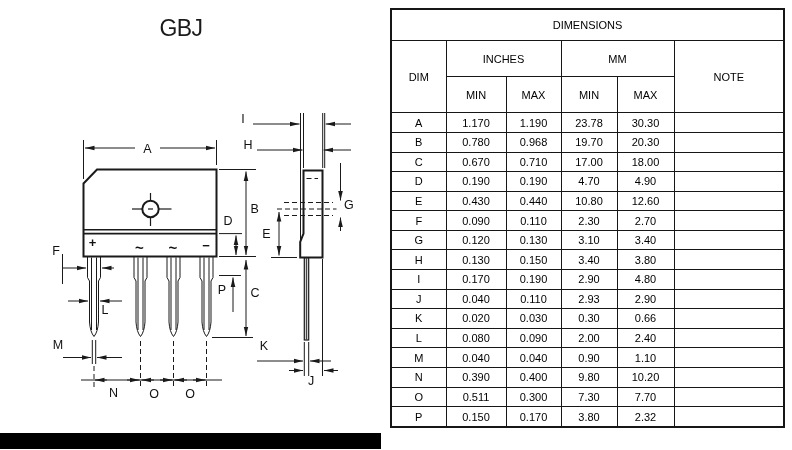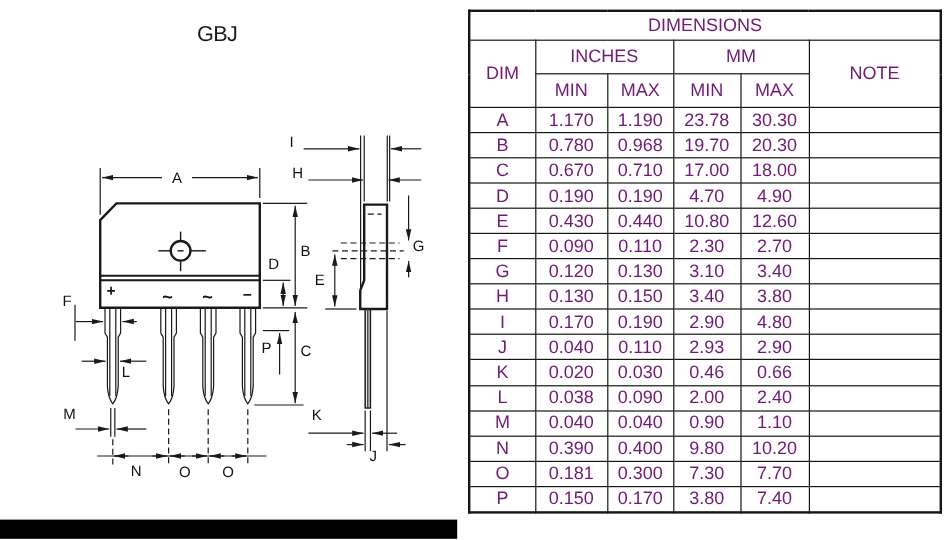--- a/index.html
+++ b/index.html
@@ -3,38 +3,38 @@
 <meta charset="utf-8">
 <style>
   html,body{margin:0;padding:0;}
   body{
     width:792px;height:450px;position:relative;background:#ffffff;
     font-family:"Liberation Sans",sans-serif;color:#1a1a1a;overflow:hidden;
   }
   
   .page-title{
     position:absolute;left:146px;top:12px;width:70px;height:32px;
-    font-size:18px;line-height:32px;text-align:center;letter-spacing:-0.5px;color:#1a1a1a;
+    font-size:23px;line-height:32px;text-align:center;letter-spacing:-0.5px;color:#1a1a1a;
   }
   
   .drawing{position:absolute;left:0;top:0;}
   .thick{stroke:#1a1a1a;stroke-width:2;fill:none;}
   .med{stroke:#1a1a1a;stroke-width:1.6;fill:none;}
   .thin{stroke:#1a1a1a;stroke-width:1;fill:none;}
   .tick{stroke:#1a1a1a;stroke-width:1.2;fill:none;}
   .dim{stroke:#1a1a1a;stroke-width:1;fill:none;}
   .dash{stroke:#1a1a1a;stroke-width:1;fill:none;stroke-dasharray:5,3;}
   text.lbl{font:12.5px "Liberation Sans",sans-serif;fill:#111;}
   text.term{font:bold 13px "Liberation Sans",sans-serif;fill:#111;}
   text.term-ac{font:bold 15px "Liberation Sans",sans-serif;fill:#111;}
   
   .dim-table-wrap{position:absolute;left:390px;top:8px;}
   table.dims{
     border-collapse:collapse;table-layout:fixed;width:393px;height:420px;
-    font-family:"Liberation Sans",sans-serif;font-size:15px;color:#701a75;
+    font-family:"Liberation Sans",sans-serif;font-size:11px;color:#000000;
   }
   table.dims td,table.dims th{
     border:1.5px solid #161616;text-align:center;vertical-align:middle;
     padding:0;font-weight:normal;overflow:hidden;
   }
   table.dims{border:2px solid #161616;}
   tr.r-title{height:21px;}
   tr.r-head{height:24px;}
   
   .footer-bar{position:absolute;left:0;top:433px;width:381px;height:16px;background:#000;}
@@ -335,27 +335,27 @@
           <td>0.040</td>
           <td>0.110</td>
           <td>2.93</td>
           <td>2.90</td>
           <td></td>
         </tr>
         <tr>
           <td>K</td>
           <td>0.020</td>
           <td>0.030</td>
-          <td>0.46</td>
+          <td>0.30</td>
           <td>0.66</td>
           <td></td>
         </tr>
         <tr>
           <td>L</td>
-          <td>0.038</td>
+          <td>0.080</td>
           <td>0.090</td>
           <td>2.00</td>
           <td>2.40</td>
           <td></td>
         </tr>
         <tr>
           <td>M</td>
           <td>0.040</td>
           <td>0.040</td>
           <td>0.90</td>
@@ -365,31 +365,31 @@
         <tr>
           <td>N</td>
           <td>0.390</td>
           <td>0.400</td>
           <td>9.80</td>
           <td>10.20</td>
           <td></td>
         </tr>
         <tr>
           <td>O</td>
-          <td>0.181</td>
+          <td>0.511</td>
           <td>0.300</td>
           <td>7.30</td>
           <td>7.70</td>
           <td></td>
         </tr>
         <tr>
           <td>P</td>
           <td>0.150</td>
           <td>0.170</td>
           <td>3.80</td>
-          <td>7.40</td>
+          <td>2.32</td>
           <td></td>
         </tr>
       </tbody>
   </table>
 </div>
 
 <div class="footer-bar"></div>
 
 </body></html>

